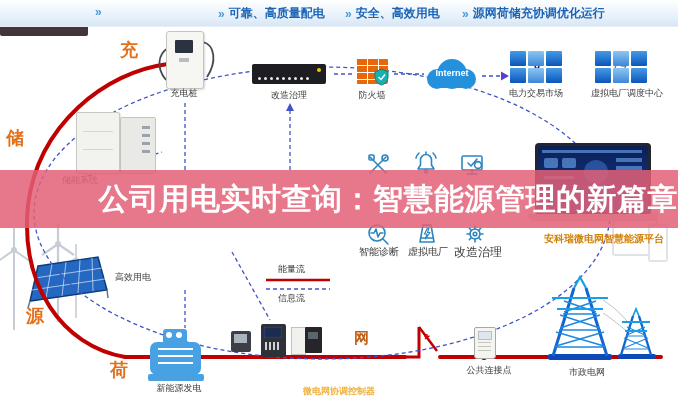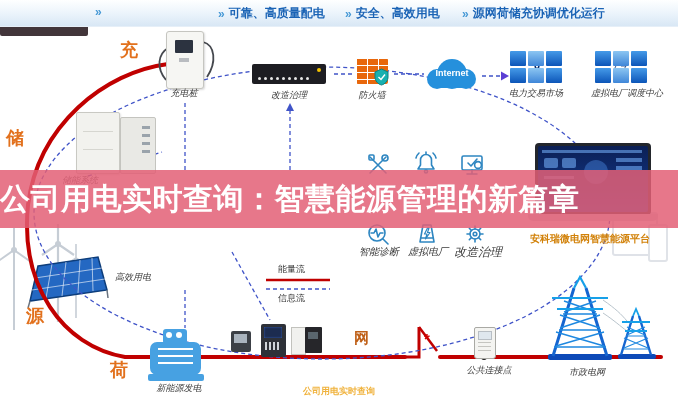--- a/index.html
+++ b/index.html
@@ -6,23 +6,23 @@
   .stage{position:relative;width:678px;height:400px;overflow:hidden;background:#fff;
          font-family:"Liberation Sans","DejaVu Sans",sans-serif;}
   
   .topbar{position:absolute;left:0;top:0;width:678px;height:26px;
           background:linear-gradient(#feffff,#eaf3fb 55%,#d8e7f5);
           border-bottom:1px solid #e6eff8;z-index:6;}
   .nav-item{position:absolute;top:5px;display:flex;gap:4px;align-items:center;
             font-size:12px;font-weight:bold;color:#1a63b5;white-space:nowrap;cursor:pointer;}
   .nav-chev{color:#4699d6;font-weight:bold;font-size:12px;}
   
-  .lbl{position:absolute;font-size:9px;color:#3a3a3a;text-align:center;z-index:4;line-height:1.1;font-style:italic;}
+  .lbl{position:absolute;font-size:9px;color:#3a3a3a;text-align:center;z-index:4;line-height:1.1;}
   .node{position:absolute;font-size:18px;font-weight:bold;color:#e2711d;z-index:4;}
-  .olbl{position:absolute;font-size:10px;font-weight:bold;color:#d2820a;text-align:center;z-index:4;}
+  .olbl{position:absolute;font-size:10px;font-weight:bold;color:#d2820a;text-align:right;z-index:4;}
   
   .overlay{position:absolute;left:0;top:0;z-index:1;}
   
   .abs{position:absolute;z-index:3;}
   .charge-pile{left:166px;top:31px;width:36px;height:56px;background:#f6f6f3;
                border:1px solid #c5c5c0;border-radius:3px;box-shadow:1px 1px 2px rgba(0,0,0,.15);}
   .charge-pile .scr{position:absolute;left:8px;top:8px;width:18px;height:13px;background:#2c3340;border-radius:1px;}
   .charge-pile .slot{position:absolute;left:12px;top:26px;width:10px;height:4px;background:#b9bcc0;}
   .cab1{left:76px;top:112px;width:42px;height:60px;background:#f2f2ee;border:1px solid #c9c9c3;border-radius:2px;box-shadow:1px 1px 2px rgba(0,0,0,.12);}
   .cab1 .line{position:absolute;left:6px;width:30px;height:1px;background:#d6d6d0;}
@@ -67,21 +67,21 @@
   .motor .top{position:absolute;left:15px;top:3px;width:24px;height:15px;background:#47a1e2;border-radius:3px;}
   .motor .top i{position:absolute;top:3px;width:6px;height:6px;background:#fff;border-radius:50%;}
   .motor .body{position:absolute;left:2px;top:16px;width:51px;height:33px;background:#47a1e2;border-radius:7px;}
   .motor .body .vents{position:absolute;left:8px;top:6px;right:8px;bottom:6px;
         background:repeating-linear-gradient(#ffffff 0 2.5px,transparent 2.5px 7px);}
   .motor .feet{position:absolute;left:0;top:48px;width:56px;height:7px;background:#47a1e2;border-radius:2px;}
   
   .legend-t{position:absolute;font-size:9px;color:#333;z-index:2;}
   
   .band{position:absolute;left:0;top:170px;width:678px;height:58px;
-        background:rgba(227,95,117,0.85);z-index:30;display:flex;align-items:center;justify-content:flex-start;}
+        background:rgba(227,95,117,0.85);z-index:30;display:flex;align-items:center;justify-content:flex-end;}
   .band h1{margin:0;font-size:30px;font-weight:bold;color:#fff;letter-spacing:.5px;white-space:nowrap;}
 </style>
 </head>
 <body>
 
 <div class="stage">
 
   <div class="topbar">
     <div class="nav-item" style="left:95px">
       <span class="nav-chev">»</span>
@@ -289,21 +289,21 @@
       <i></i>
       <i></i>
       <i class="mid"></i>
       <i></i>
   </div>
   <div class="lbl" style="left:584px;top:89px;width:86px">虚拟电厂调度中心</div>
 
   <div class="mgrack">
     <div class="scr"></div>
       <div class="scr2"></div>
-    <div class="tag">公司用电实时查询</div>
+    <div class="tag">微电网协调控制器</div>
   </div>
 
   <div class="abs laptop">
     <div class="scr">
       <i style="left:4px;top:4px;width:100px;height:3px"></i>
       <i style="left:6px;top:12px;width:14px;height:10px;border-radius:2px"></i>
       <i style="left:24px;top:12px;width:14px;height:10px;border-radius:2px"></i>
       <i style="left:46px;top:14px;width:24px;height:24px;border-radius:50%;background:rgba(90,160,255,.35)"></i>
       <i style="left:78px;top:12px;width:26px;height:4px"></i>
       <i style="left:78px;top:20px;width:26px;height:4px"></i>

